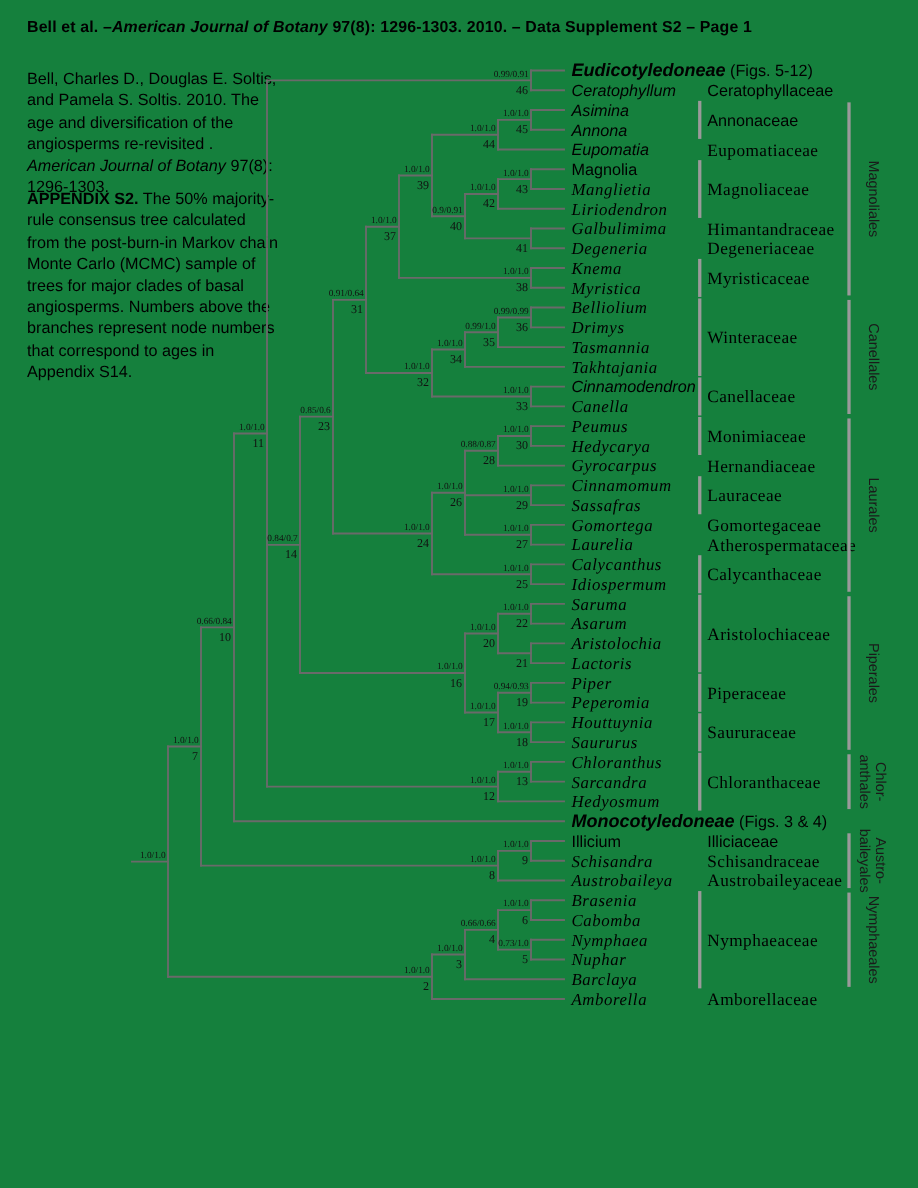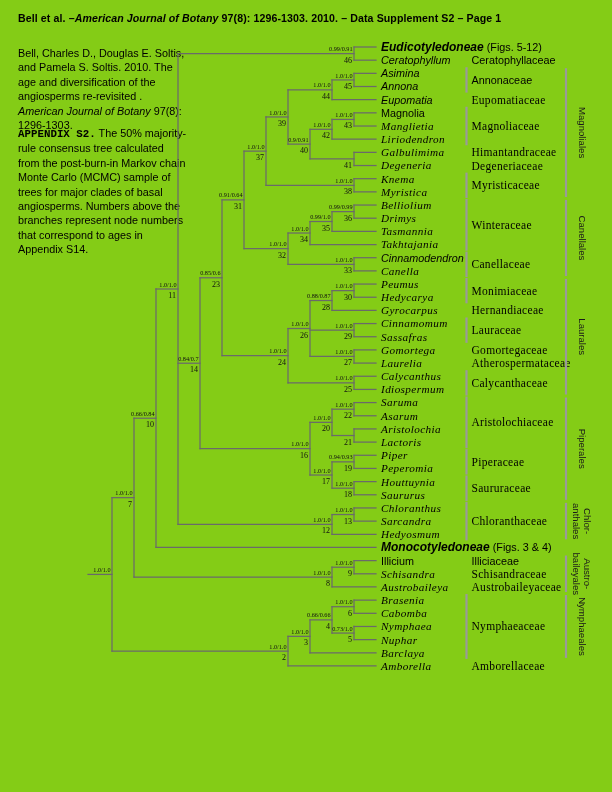--- a/index.html
+++ b/index.html
@@ -1,22 +1,22 @@
 <!DOCTYPE html>
 <html><head>
 <meta charset="utf-8">
 <style>
   html,body{margin:0;padding:0;background:#e8e8e8;}
-  .page{width:612px;height:792px;position:relative;background:#84cc16;
+  .page{width:612px;height:792px;position:relative;background:#15803d;
         font-family:"Liberation Sans",sans-serif;color:#000;overflow:hidden;margin:0 auto;}
   .header{position:absolute;left:18px;top:12px;font-size:10.6px;font-weight:700;letter-spacing:.1px;}
   .header .jitalic{font-style:italic;}
   .citation{position:absolute;left:18px;top:46px;width:168px;font-size:10.8px;line-height:14.4px;}
   .appendix{position:absolute;left:18px;top:126px;width:170px;font-size:10.8px;line-height:14.4px;}
-  .bold{font-weight:700;font-family:Liberation Mono, monospace;}
+  .bold{font-weight:700;}
   .jitalic{font-style:italic;}
   svg.treesvg{position:absolute;left:0;top:0;}
   
   text.tip-si{font-family:"Liberation Serif",serif;font-style:italic;font-size:11.2px;letter-spacing:.4px;}
   text.tip-ni{font-family:"Liberation Sans",sans-serif;font-style:italic;font-size:10.8px;}
   text.tip-n{font-family:"Liberation Sans",sans-serif;font-size:10.8px;}
   text.tip-hdr{font-size:11px;}
   tspan.hdr{font-family:"Liberation Sans",sans-serif;font-weight:700;font-style:italic;font-size:12px;}
   tspan.hdr-suffix{font-family:"Liberation Sans",sans-serif;font-size:10.8px;}
   text.support{font-family:"Liberation Serif",serif;font-size:6.2px;fill:#111;}

